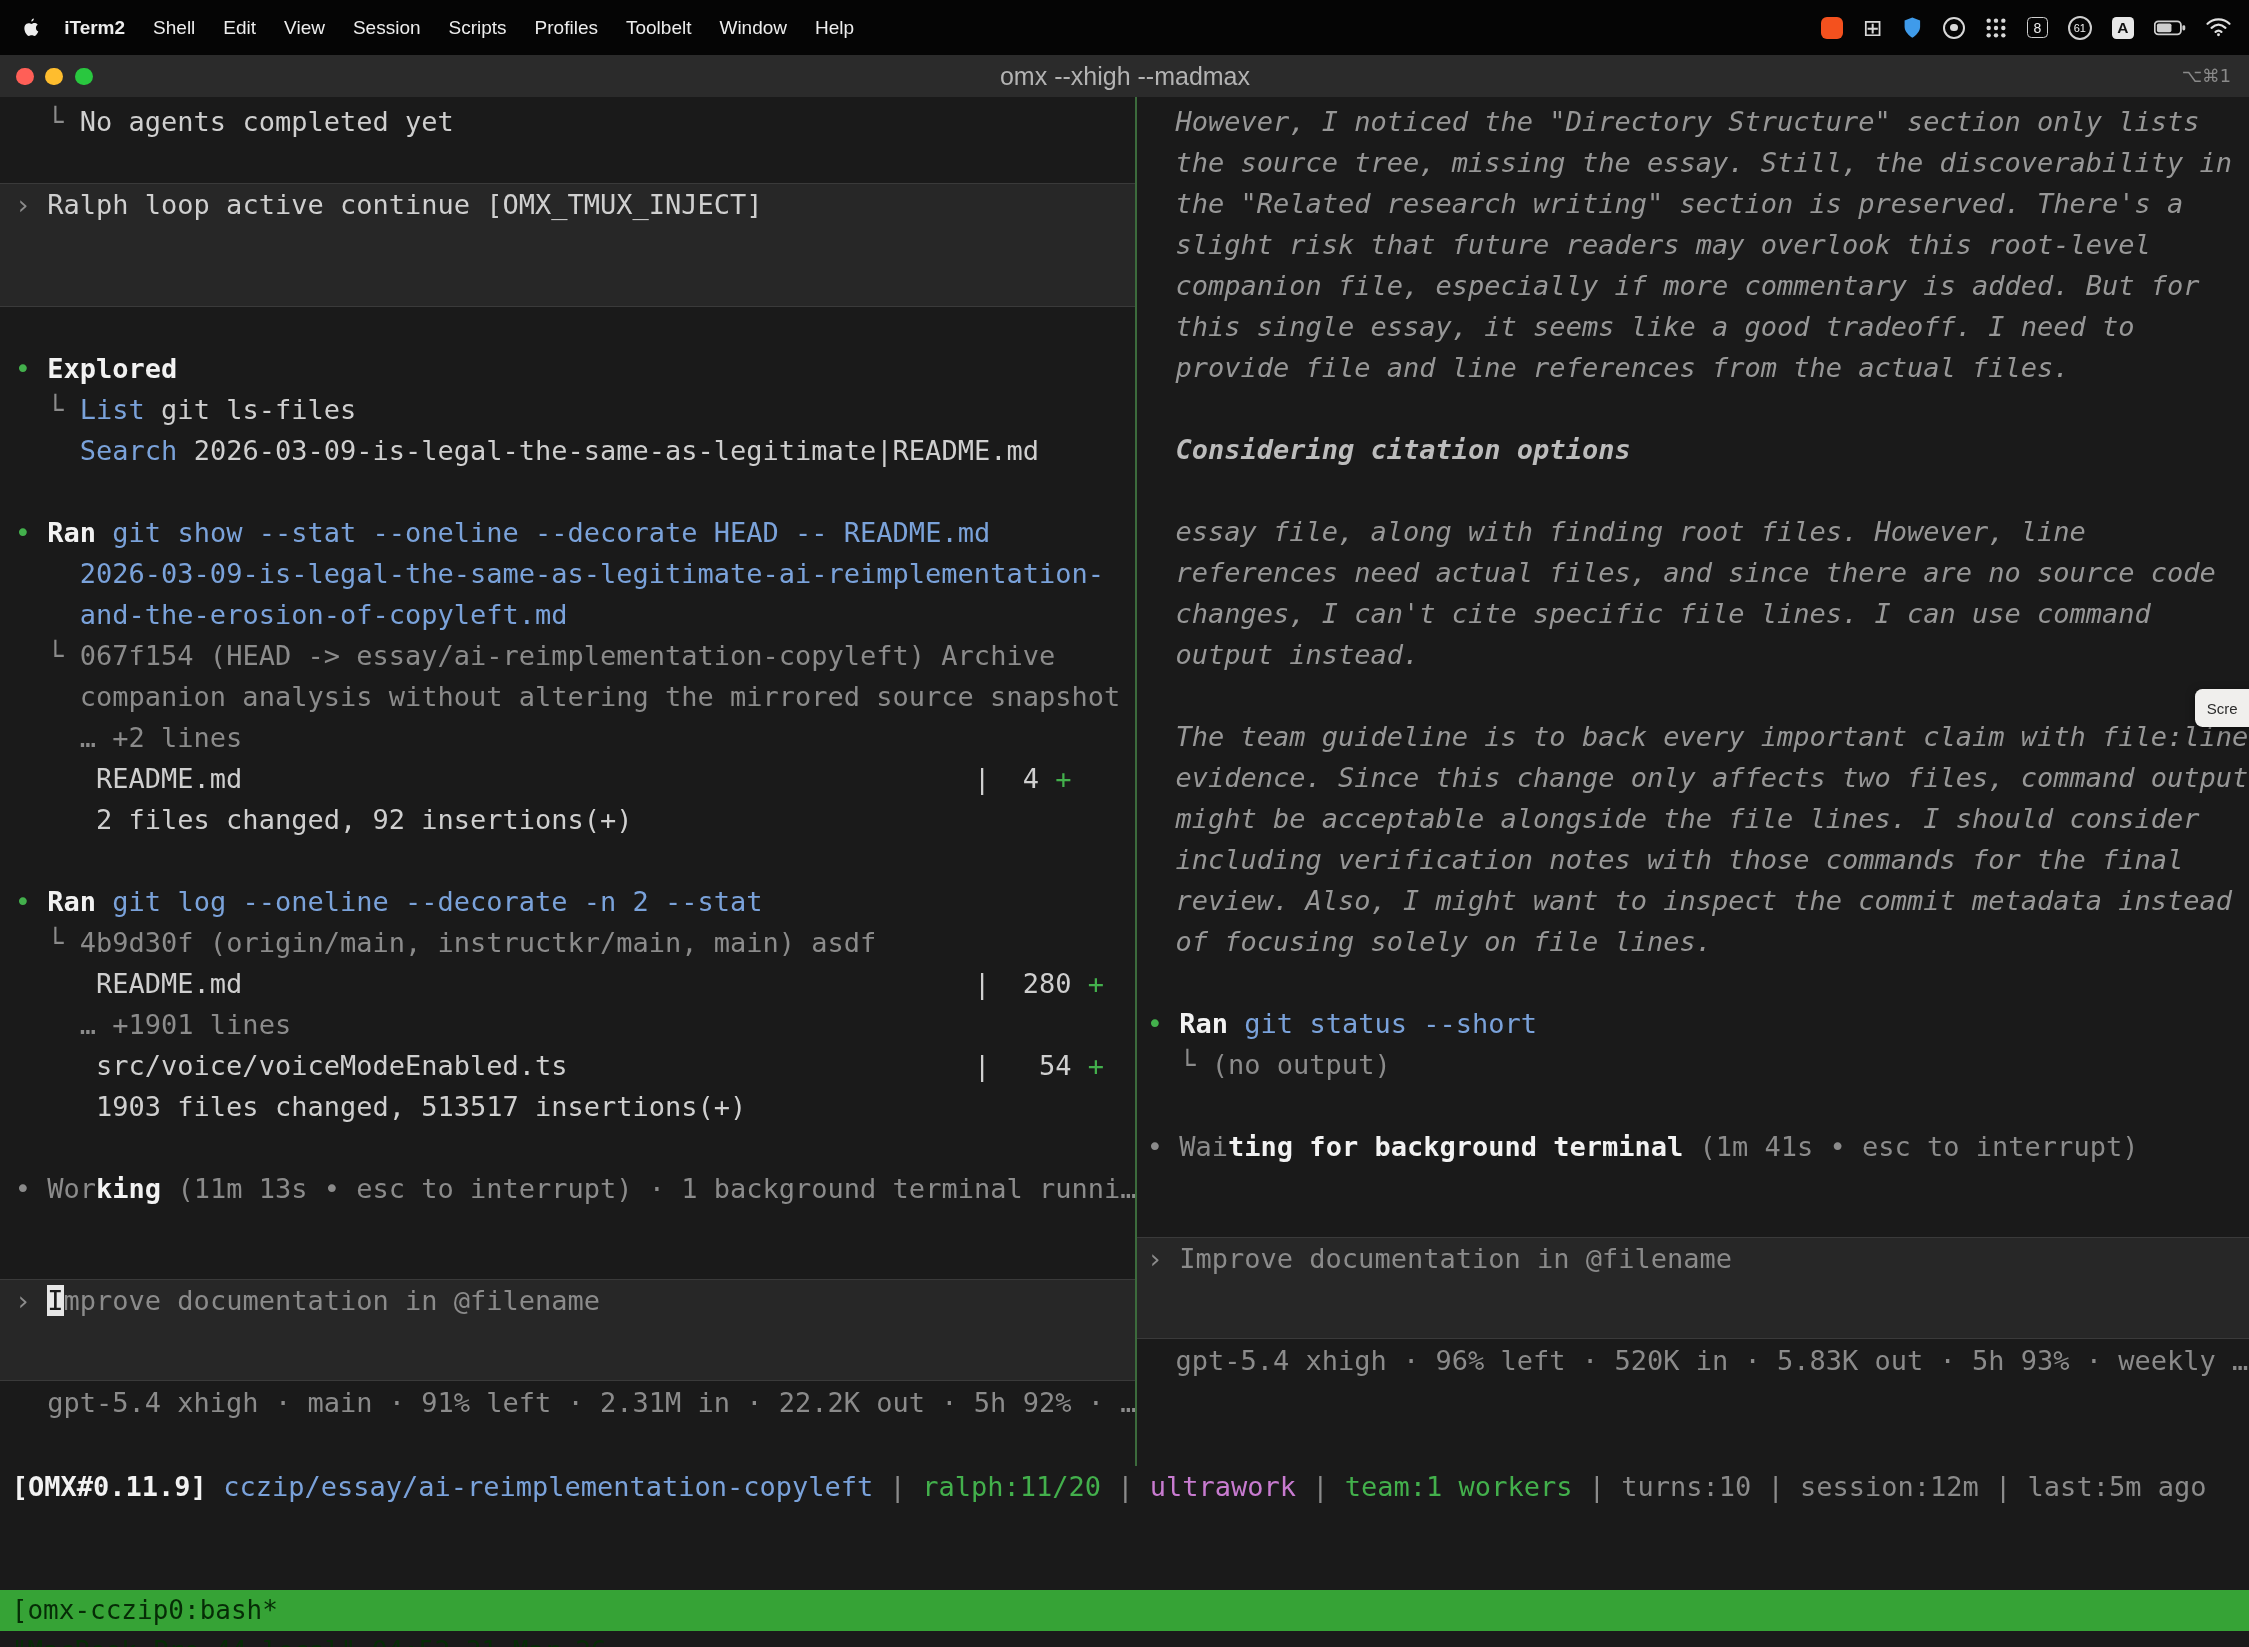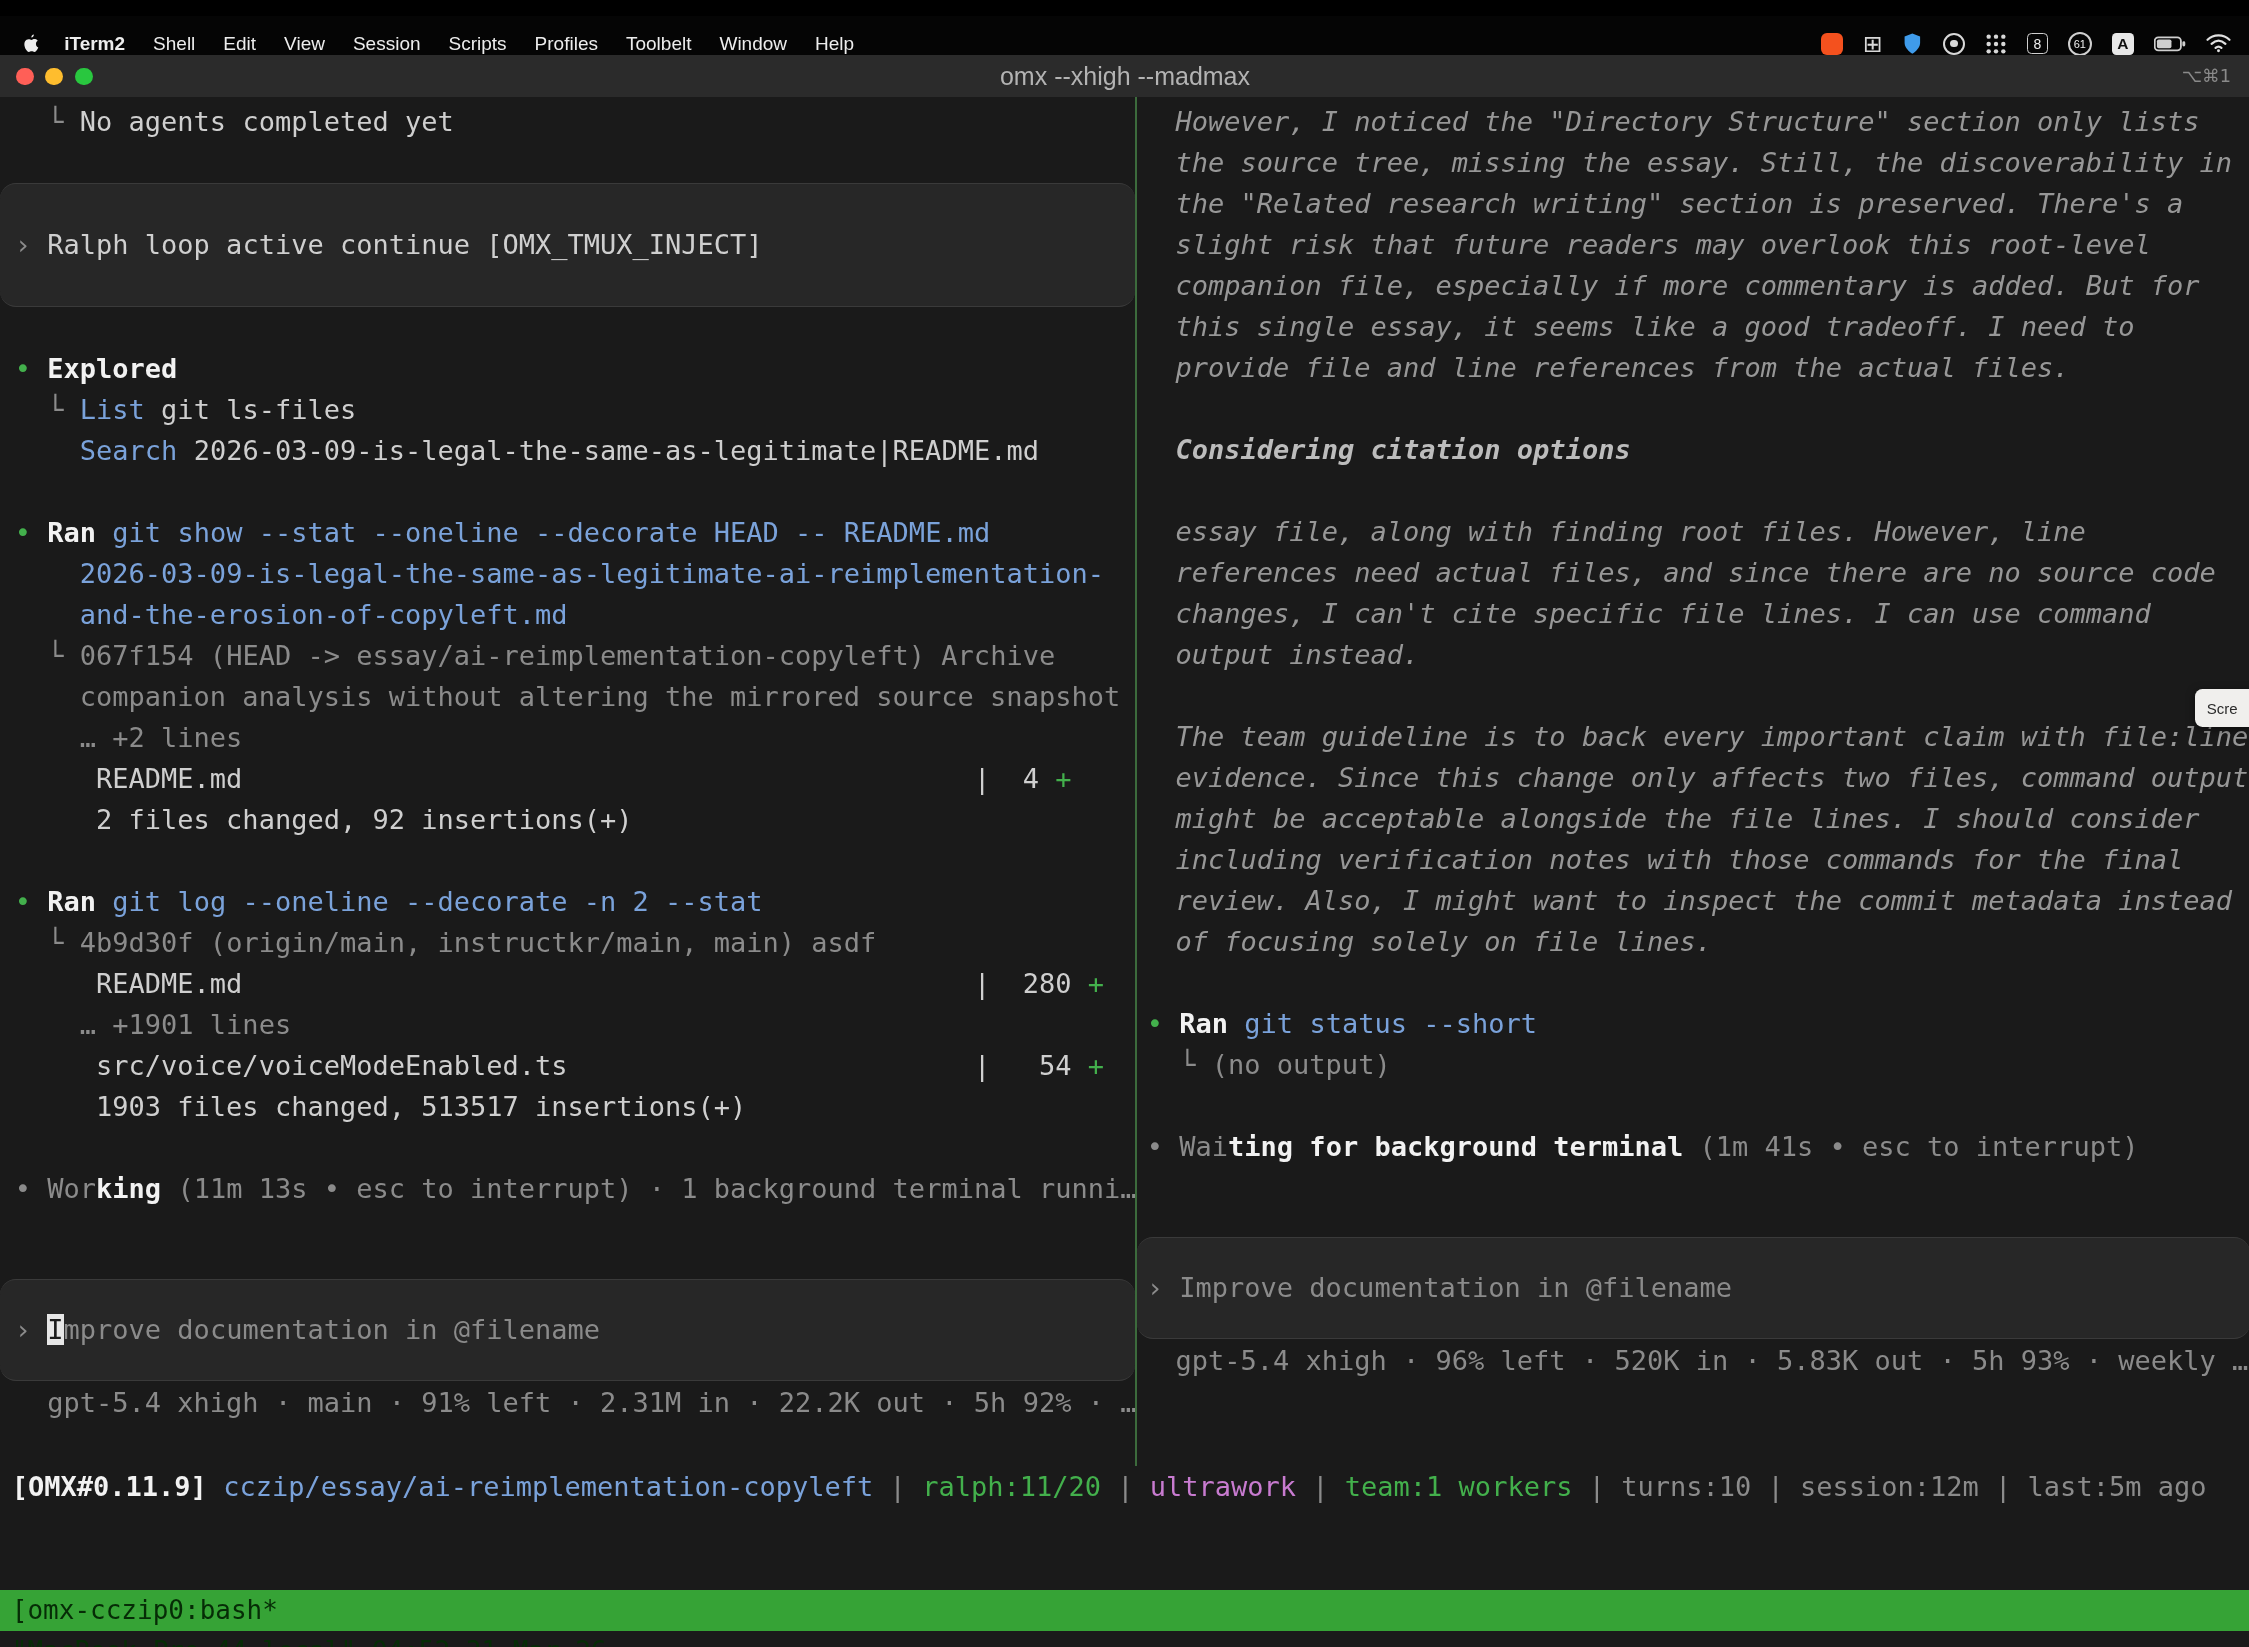--- a/index.html
+++ b/index.html
@@ -6,21 +6,21 @@
   html,body { background:#000; }
   #screen {
     position: relative; width: 2250px; height: 1648px;
     background:#000; overflow: hidden;
     font-family: "Liberation Sans", sans-serif;
   }
   
   .menubar {
     position:absolute; top:0; left:0; width:100%; height:55px;
     background:#050505; color:#ededed; display:flex; align-items:center;
-    padding:0 14.8px; font-size:19px;margin-top:16px;
+    padding:0 14.8px; font-size:19px;
   }
   .menus { display:flex; align-items:center; }
   .apple-wrap { padding:0 10.3px 0 7.4px; display:flex; align-items:center; }
   .menu-item { padding:0 14px; white-space:nowrap; }
   .menu-item.app { font-weight:bold; }
   .mb-status { margin-left:auto; display:flex; align-items:center; gap:20px; padding-right:4.4px; }
   .mb-ic { display:flex; align-items:center; justify-content:center; color:#d8d8d8; }
   .ic-record { width:22px; height:22px; border-radius:5.9px; background:#f4511e; }
   .ic-glyph { font-size:23.6px; font-family:"DejaVu Sans",sans-serif; }
   .ic-circle { width:22px; height:22px; border:2.2px solid #d8d8d8; border-radius:50%; position:relative; }
@@ -46,21 +46,21 @@
   }
   .panes { display:flex; height:1369px; }
   .pane { overflow:hidden; padding-top:3.7px; }
   .pane-left { width:1135px; }
   .divider { width:1.5px; background:#3c6b3c; }
   .pane-right { flex:1; }
   .t-line { height:41px; line-height:41px; white-space:pre; overflow:hidden; }
   .pane-left .t-line { padding-left:14.8px; }
   .pane-right .t-line { padding-left:10.3px; }
   .pane-right .t-line.indent { padding-left:39px; }
-  .t-box { background:#272727; border-top:0.7px solid #3a3a3a; border-bottom:0.7px solid #3a3a3a; display:flex; align-items:center;border-radius:16px; }
+  .t-box { background:#272727; border-top:0.7px solid #3a3a3a; border-bottom:0.7px solid #3a3a3a; display:flex; align-items:flex-start; }
   .inject-box { height:124px; }
   .input-box { height:102px; margin-top:70px; }
   .t-line.status { margin-top:1.5px; }
   
   .sg-fg { color:#cfcfcf; }
   .sg-dim { color:#8b8b8b; }
   .sg-bw { color:#f2f2f2; font-weight:bold; }
   .sg-green { color:#43b04c; }
   .sg-blue { color:#7aa2da; }
   .sg-file { color:#d48a8a; font-style:italic; }

